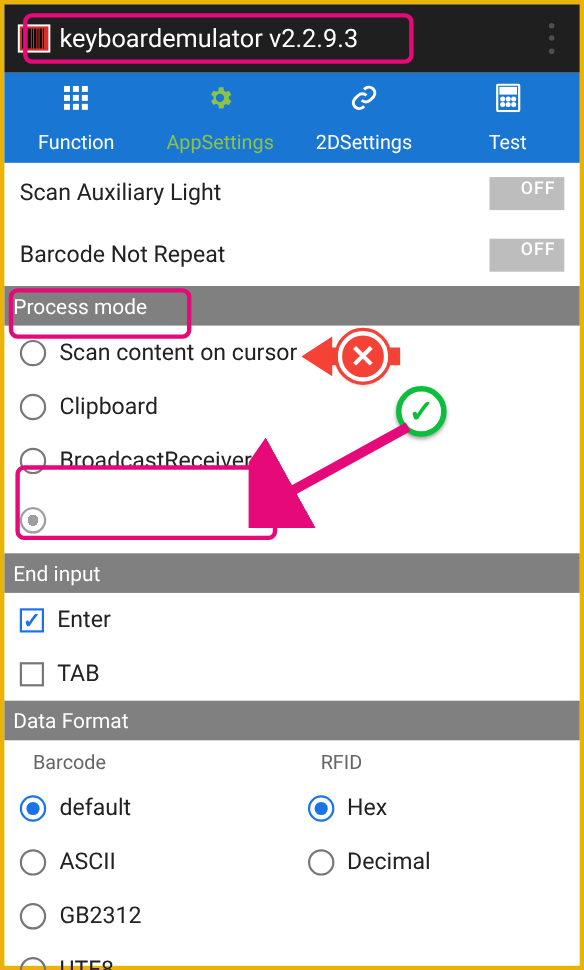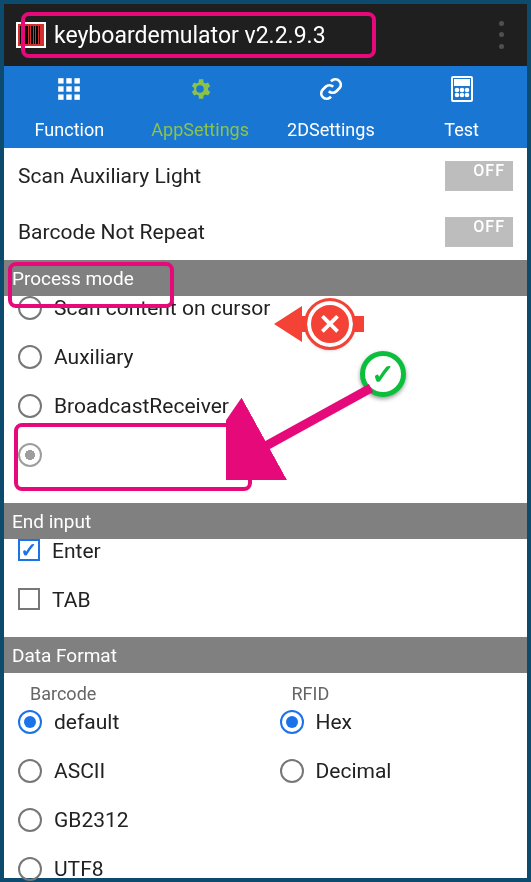--- a/index.html
+++ b/index.html
@@ -1,36 +1,36 @@
 <!DOCTYPE html>
 <html><head>
 <meta charset="utf-8">
 <style>
   * { box-sizing: border-box; margin: 0; padding: 0; }
   html, body { width: 531px; height: 882px; font-family: Roboto, Arial, sans-serif; background: #fff; overflow: hidden; }
-  .frame { border: 4px solid #0c4a6e; width: 531px; height: 882px; position: relative; background:#fff; }
+  .frame { border: 4px solid #eab308; width: 531px; height: 882px; position: relative; background:#fff; }
   
   .titlebar { background: #1f1f1f; color: #fff; height: 62px; display: flex; align-items: center; padding: 0 12px; position: relative; }
   .titlebar .app-icon { width: 30px; height: 26px; display:inline-block; }
   .titlebar .title { font-size: 23px; margin-left: 8px; font-weight: 400; }
   .titlebar .menu-dots { position:absolute; right:14px; top:14px; width:24px; height:34px; display:flex; flex-direction:column; justify-content:space-around; align-items:center; opacity:0.35;}
   .titlebar .menu-dots span{ width:5px; height:5px; background:#aaa; border-radius:50%; display:block;}
   
   .tabs { display:flex; background:#1976d2; height:82px; }
   .tab { flex:1; display:flex; flex-direction:column; align-items:center; justify-content:center; color:#fff; font-size:18px; gap:16px;}
   .tab.active { color:#8bc34a; }
   .tab .ticon { width:28px; height:28px; display:flex; align-items:center; justify-content:center; }
   
   .setting-row { height:56px; display:flex; align-items:center; justify-content:space-between; padding: 0 14px; font-size:21px; color:#222;}
   .setting-row + .setting-row { margin-top: 0; }
   .toggle-off { width:68px; height:30px; background:#bdbdbd; color:#fff; font-size:16px; display:flex; align-items:flex-start; justify-content:flex-end; padding:0 8px; letter-spacing:1px; font-weight:500;}
   
   .section { background:#808080; color:#fff; padding:6px 8px; font-size:19px; height:36px; display:flex; align-items:center;}
   
-  .opt-row { height:49px; display:flex; padding:0 14px; font-size:21px; color:#222; gap:12px;}
+  .opt-row { height:49px; display:flex; align-items:center; padding:0 14px; font-size:21px; color:#222; gap:12px;}
   .radio { width:24px; height:24px; border:2px solid #777; border-radius:50%; display:inline-flex; align-items:center; justify-content:center; flex-shrink:0;}
   .radio.checked { border-color:#1a73e8; }
   .radio.checked::after{ content:""; width:12px; height:12px; border-radius:50%; background:#1a73e8;}
   .radio.grey-checked { border-color:#9e9e9e; background:radial-gradient(circle, #9e9e9e 0 5px, transparent 5px);}
   .checkbox { width:22px; height:22px; border:2px solid #777; display:inline-flex; align-items:center; justify-content:center; flex-shrink:0;}
   .checkbox.checked { border-color:#1a73e8; }
   .checkbox.checked::after{ content:"✓"; color:#1a73e8; font-weight:900; font-size:20px; line-height:1;}
   
   .cols { display:flex; }
   .col { flex:1; }
@@ -137,21 +137,21 @@
 
 <div class="section">
       <span>Process mode</span>
     </div>
 <div class="opt-row">
   <span class="radio"></span>
   <span>Scan content on cursor</span>
 </div>
 <div class="opt-row">
   <span class="radio"></span>
-  <span>Auxiliary</span>
+  <span>Clipboard</span>
 </div>
 <div class="opt-row">
   <span class="radio"></span>
   <span>BroadcastReceiver</span>
 </div>
 <div class="opt-row" style="height:60px">
   <span class="radio grey-checked"></span>
 </div>
 
 <div class="section">

